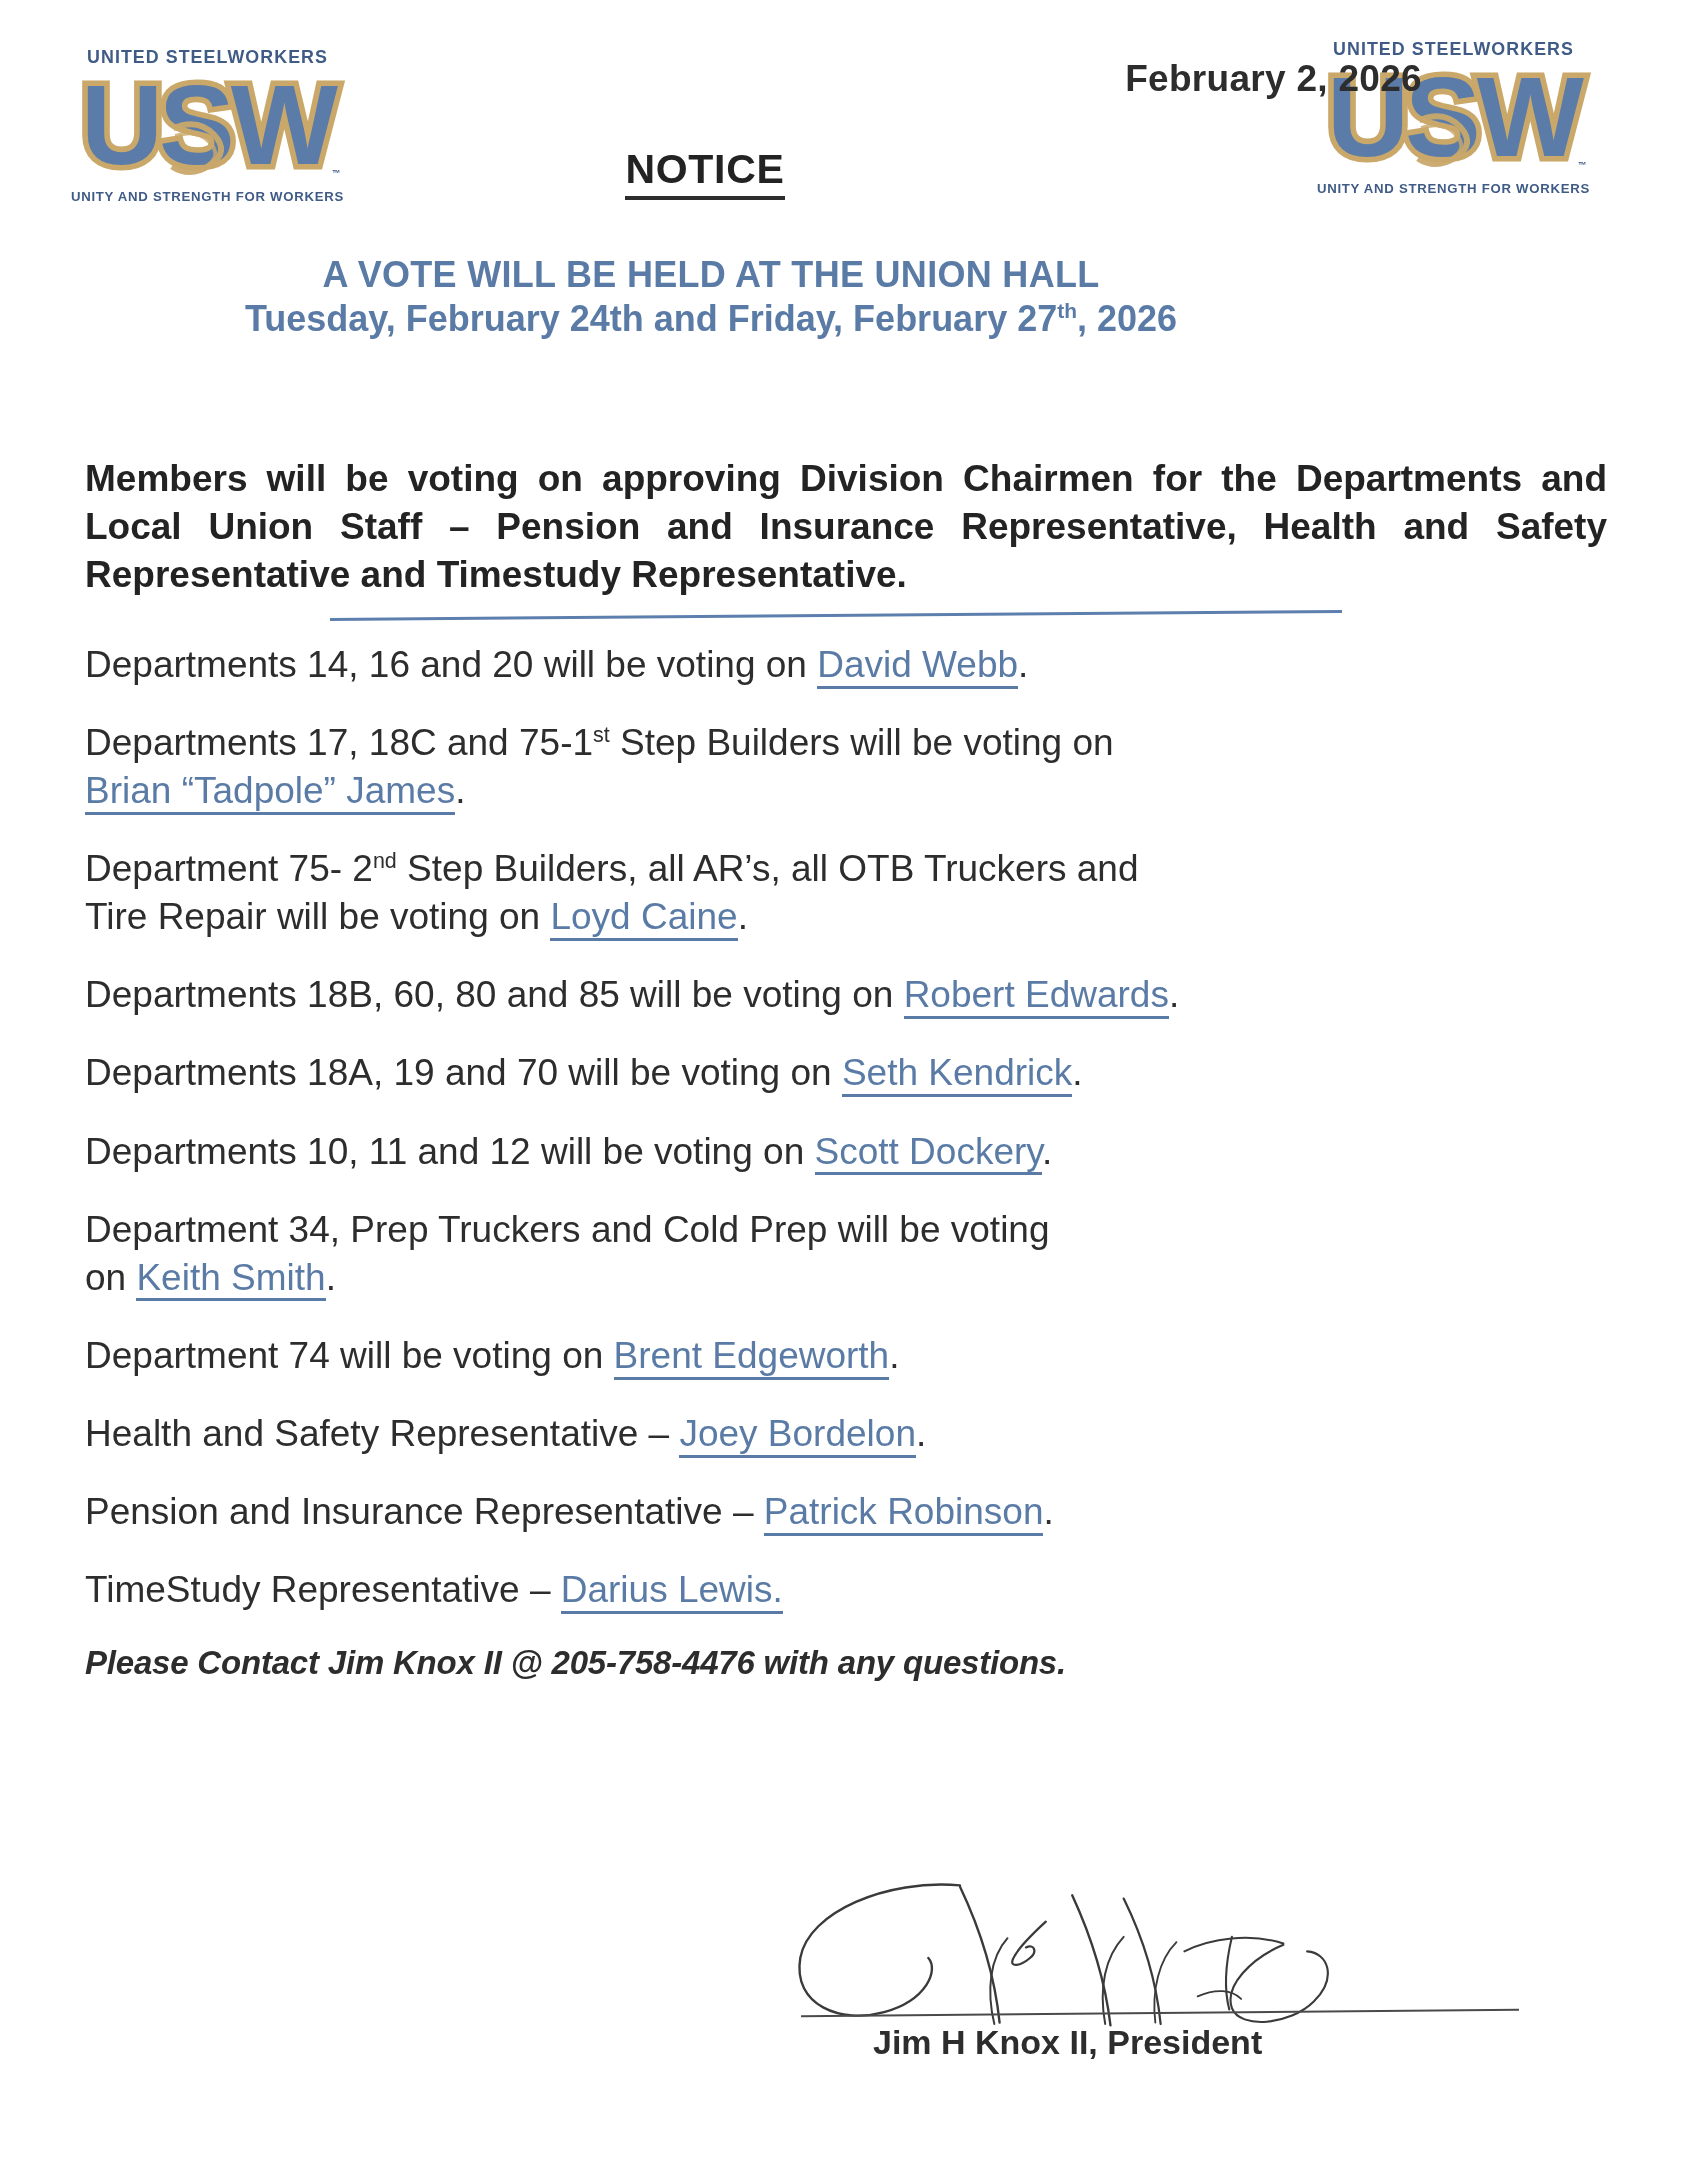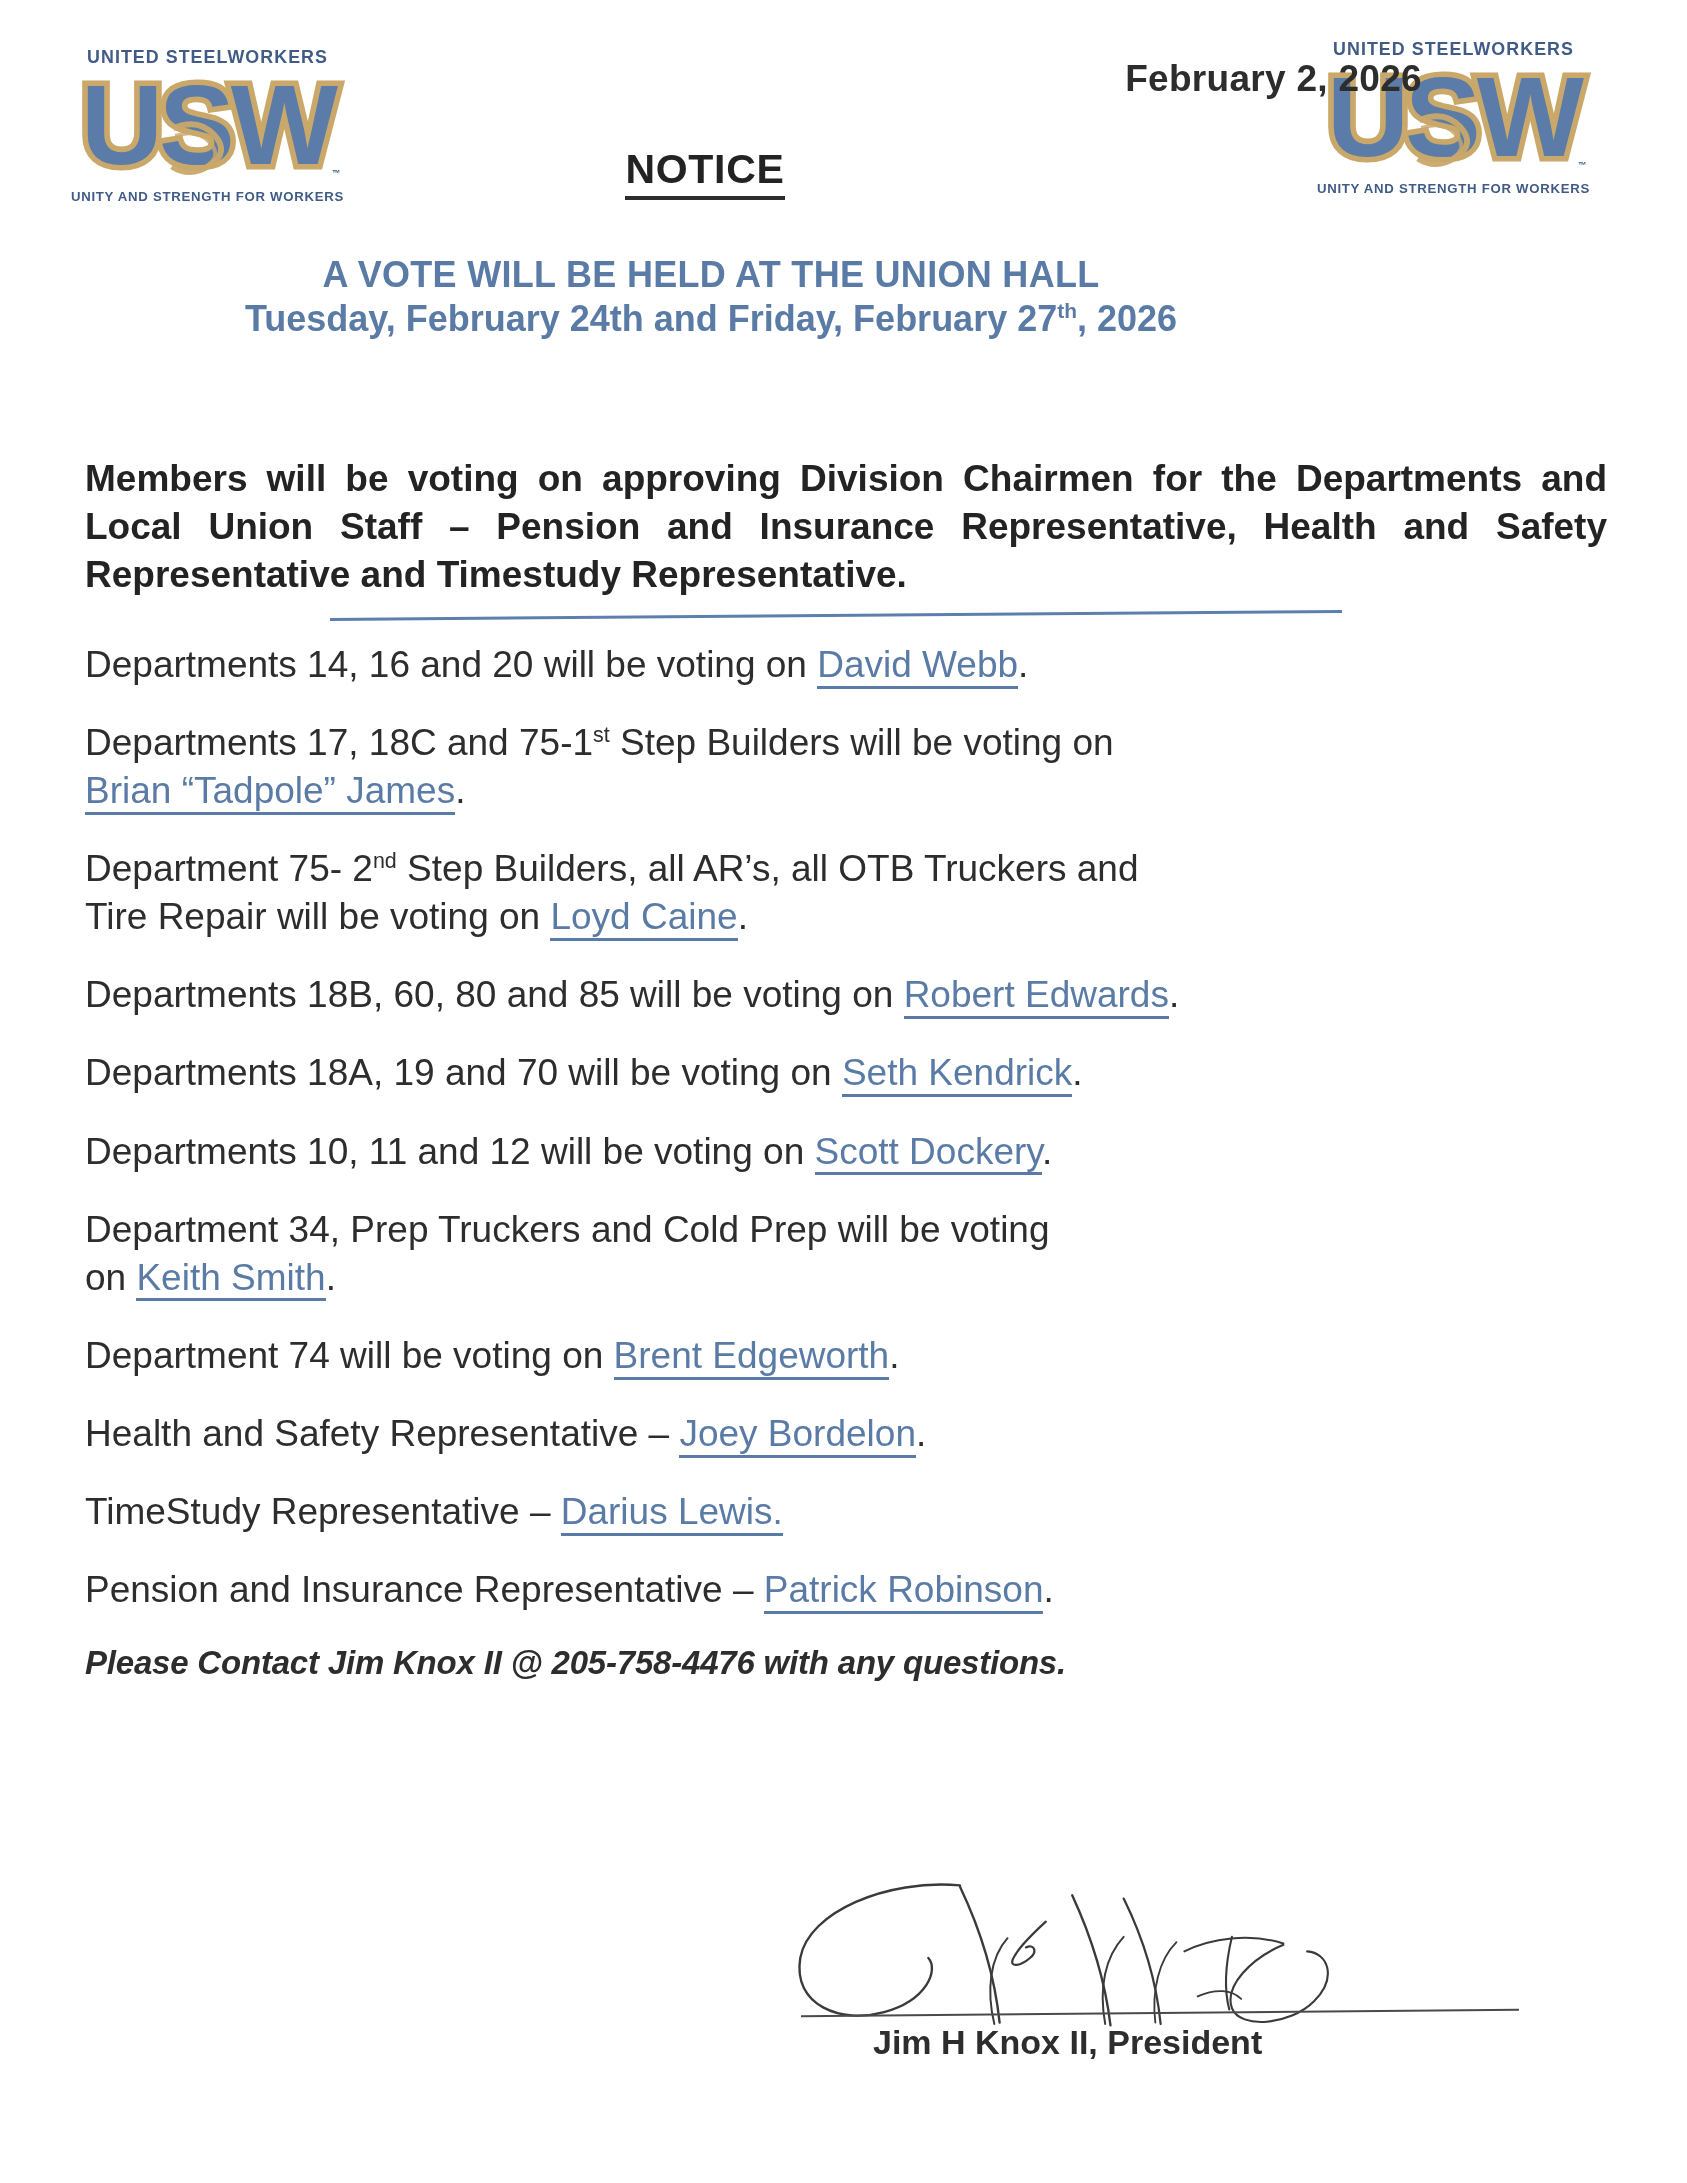--- a/index.html
+++ b/index.html
@@ -155,23 +155,23 @@
       <p class="line"><span>Departments 18A, 19 and 70 will be voting on </span><span class="name">Seth Kendrick</span><span class="dot">.</span></p>
 
       <p class="line"><span>Departments 10, 11 and 12 will be voting on </span><span class="name">Scott Dockery</span><span class="dot">.</span></p>
 
       <p class="line"><span>Department 34, Prep Truckers and Cold Prep will be voting</span><br><span>on </span><span class="name">Keith Smith</span><span class="dot">.</span></p>
 
       <p class="line"><span>Department 74 will be voting on </span><span class="name">Brent Edgeworth</span><span class="dot">.</span></p>
 
       <p class="line"><span>Health and Safety Representative  – </span><span class="name">Joey Bordelon</span><span class="dot">.</span></p>
 
+      <p class="line"><span>Pension and Insurance Representative  – </span><span class="name">Patrick Robinson</span><span class="dot">.</span></p>
+
       <p class="line"><span>TimeStudy Representative  – </span><span class="name">Darius Lewis.</span><span class="dot"></span></p>
-
-      <p class="line"><span>Pension and Insurance Representative  – </span><span class="name">Patrick Robinson</span><span class="dot">.</span></p>
 
     </div>
 
     <p class="contact">Please Contact Jim Knox II @ 205-758-4476 with any questions.</p>
 
   </div>
 
   <div class="sig-area">
     <svg class="sig-svg" viewBox="0 0 1150 300" xmlns="http://www.w3.org/2000/svg">
       <g fill="none" stroke="#3a3a3a" stroke-linecap="round" stroke-linejoin="round">

